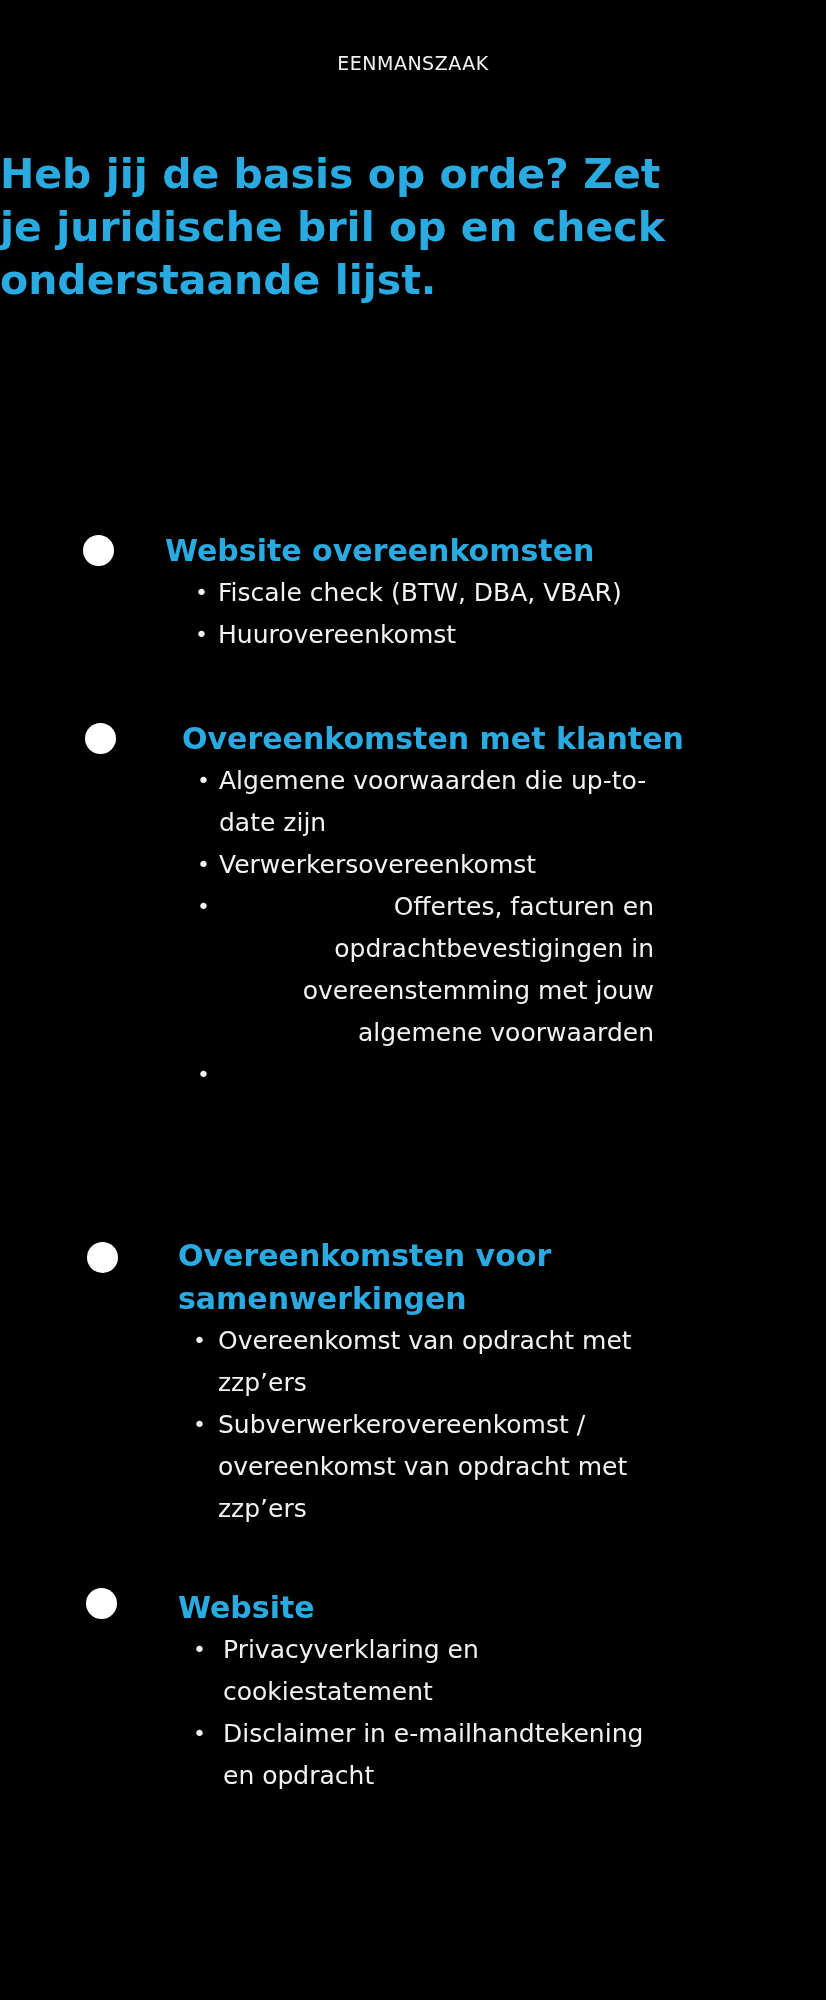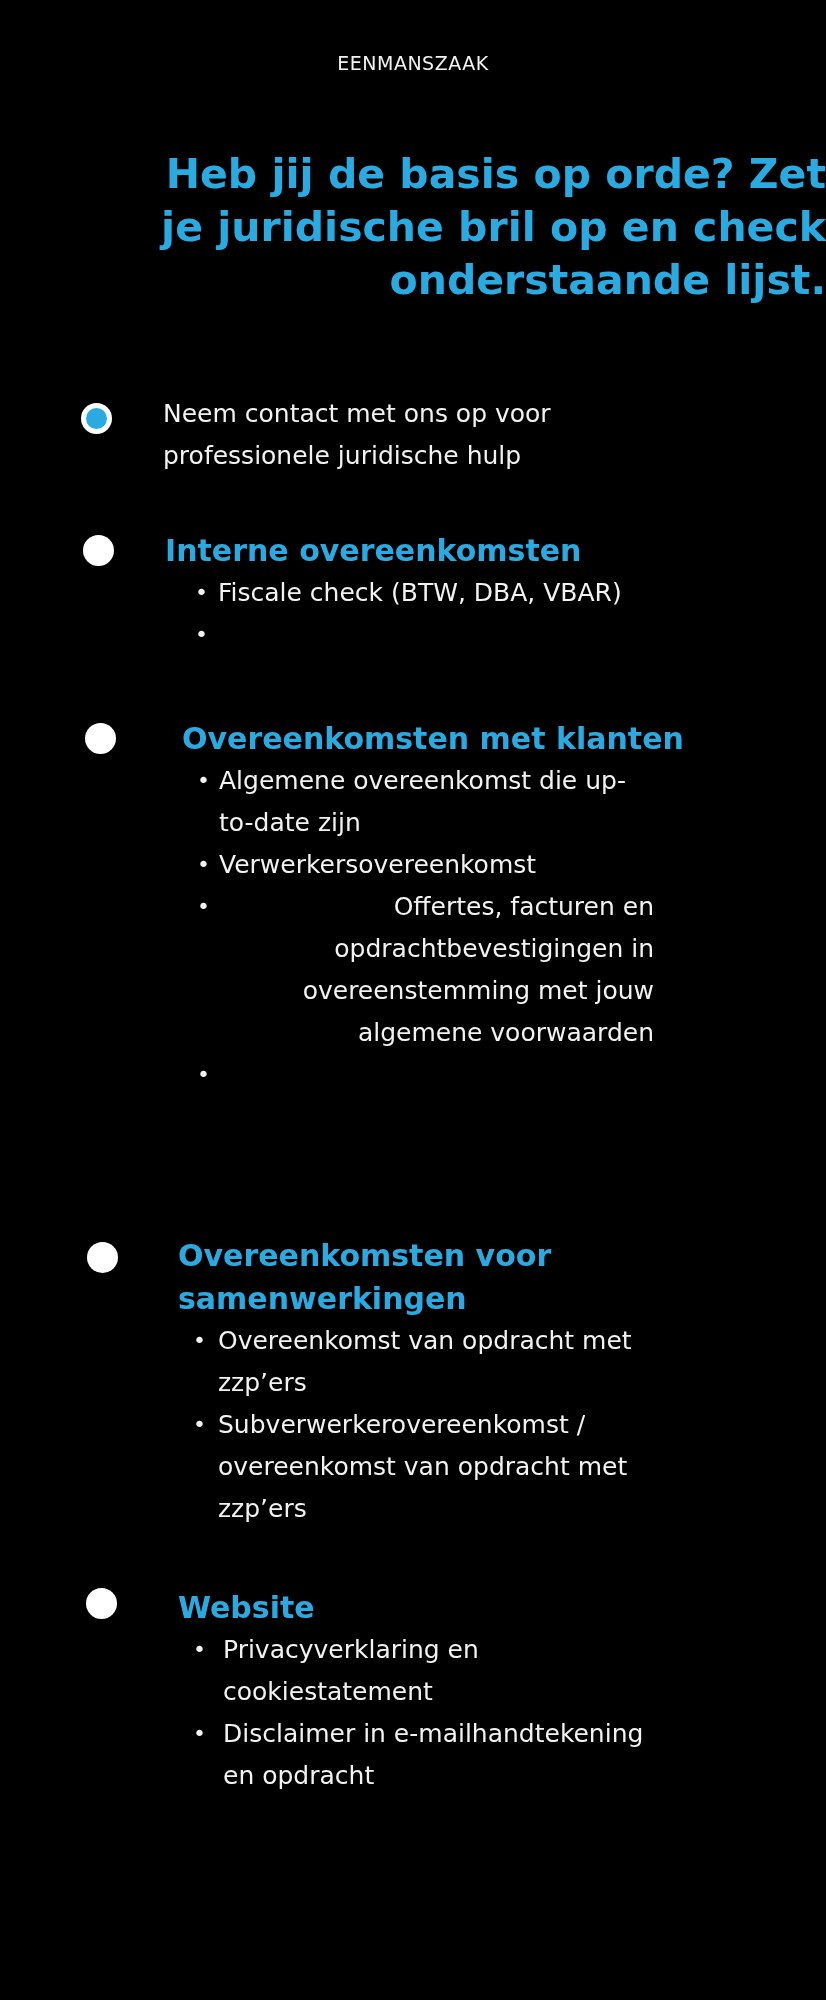--- a/index.html
+++ b/index.html
@@ -17,21 +17,21 @@
     width: 100%;
     text-align: center;
     font-size: 19px;
     letter-spacing: 0.5px;
     color: #F2F2F2;
   }
   .page-title {
     position: absolute;
     top: 148px; left: 0;
     width: 100%;
-    text-align: right;
+    text-align: left;
     color: #29ABE2;
     font-weight: bold;
     font-size: 41px;
     line-height: 53px;
   }
   .row {
     position: absolute;
     left: 0;
     width: 826px;
   }
@@ -85,51 +85,46 @@
 <div class="page">
 
   <div class="brand">EENMANSZAAK</div>
 
   <div class="page-title">
     <div>Heb jij de basis op orde? Zet</div>
     <div>je juridische bril op en check</div>
     <div>onderstaande lijst.</div>
   </div>
 
-  <div class="row" style="top:393px;">
-    <span class="circle" style="left:81px; top:10px;">
-      <span class="inner"></span>
-    </span>
-    <div class="item-text" style="margin-left:163px; max-width:500px;">Neem contact met ons op voor professionele juridische hulp</div>
-  </div>
 
   <div class="row" style="top:529px;">
     <span class="circle" style="left:83px; top:6px;"></span>
     <div style="margin-left:165px;">
-      <div class="sec-title">Interne overeenkomsten</div>
+      <div class="sec-title">Website overeenkomsten</div>
       <div>
         <div class="bullet" style="padding-left:53px;">
           <span class="dot" style="left:30px;">•</span>
           <span class="bullet-text" style="max-width:450px;">Fiscale check (BTW, DBA, VBAR)</span>
         </div>
         <div class="bullet" style="padding-left:53px;">
           <span class="dot" style="left:30px;">•</span>
+          <span class="bullet-text" style="max-width:450px;">Huurovereenkomst</span>
         </div>
       </div>
     </div>
   </div>
 
   <div class="row" style="top:717px;padding-left:14px;">
     <span class="circle" style="left:85px; top:6px;"></span>
     <div style="margin-left:168px;">
       <div class="sec-title">Overeenkomsten met klanten</div>
       <div>
         <div class="bullet" style="padding-left:37px;">
           <span class="dot" style="left:15px;">•</span>
-          <span class="bullet-text" style="max-width:435px;">Algemene overeenkomst die up-to-date zijn</span>
+          <span class="bullet-text" style="max-width:435px;">Algemene voorwaarden die up-to-date zijn</span>
         </div>
         <div class="bullet" style="padding-left:37px;">
           <span class="dot" style="left:15px;">•</span>
           <span class="bullet-text" style="max-width:435px;">Verwerkersovereenkomst</span>
         </div>
         <div class="bullet" style="padding-left:37px;">
           <span class="dot" style="left:15px;">•</span>
           <span class="bullet-text" style="max-width:435px;text-align:right;">Offertes, facturen en opdrachtbevestigingen in overeenstemming met jouw algemene voorwaarden</span>
         </div>
         <div class="bullet" style="padding-left:37px;">

